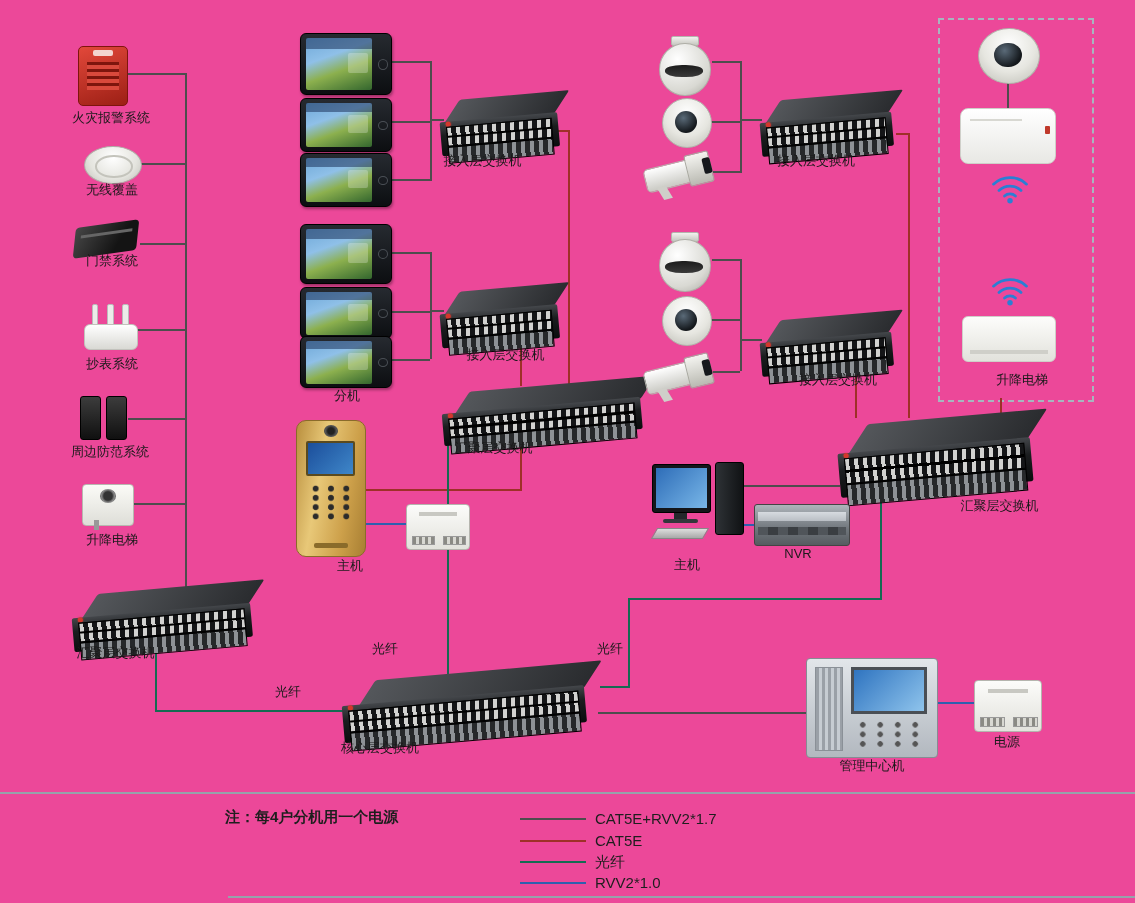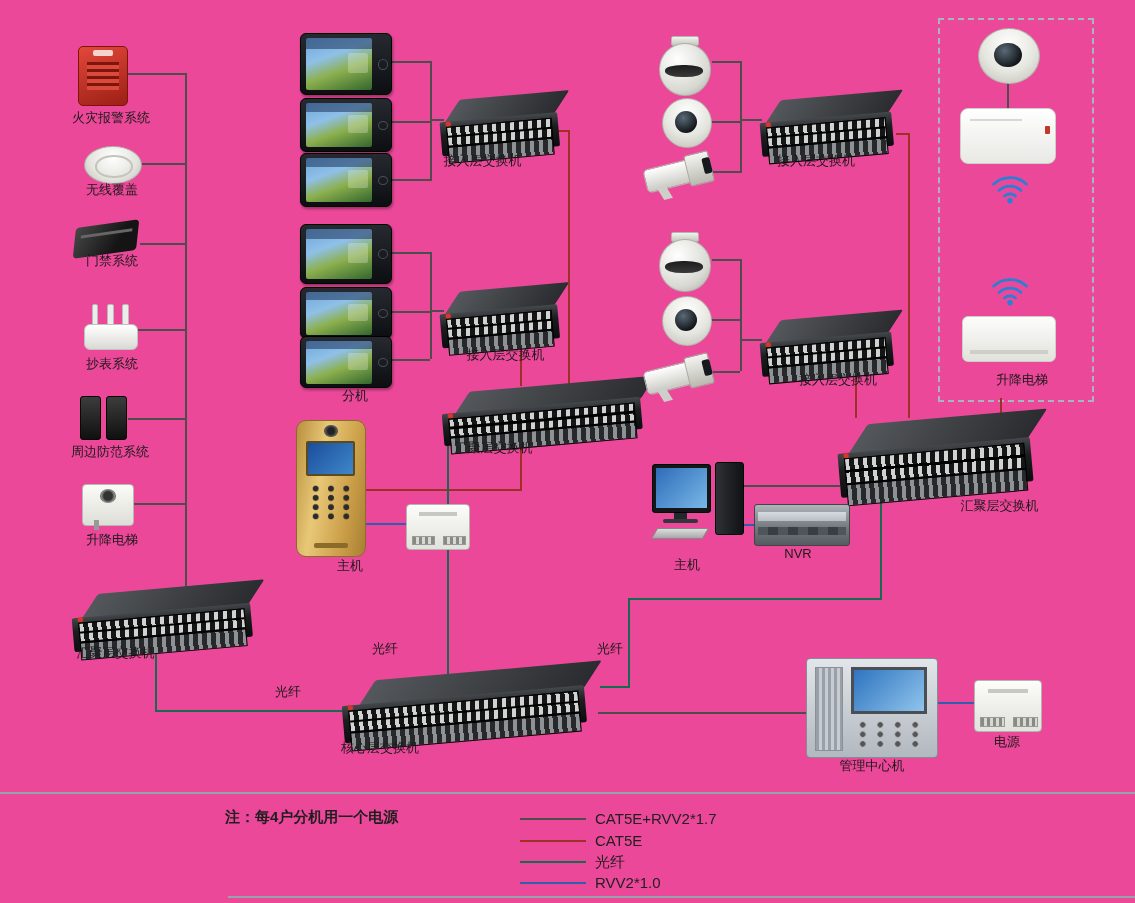--- a/index.html
+++ b/index.html
@@ -346,21 +346,21 @@
   <div class="dev pm" style="left:974px;top:680px;width:66px;height:50px">
       <i class="pm-lab"></i>
     </div>
 
   <div class="lbl" style="left:56px;top:110px;width:110px">火灾报警系统</div>
   <div class="lbl" style="left:70px;top:182px;width:84px">无线覆盖</div>
   <div class="lbl" style="left:70px;top:253px;width:84px">门禁系统</div>
   <div class="lbl" style="left:72px;top:356px;width:80px">抄表系统</div>
   <div class="lbl" style="left:54px;top:444px;width:112px">周边防范系统</div>
   <div class="lbl" style="left:70px;top:532px;width:84px">升降电梯</div>
-  <div class="lbl" style="left:320px;top:388px;width:70px">分机</div>
+  <div class="lbl" style="left:312px;top:388px;width:70px">分机</div>
   <div class="lbl" style="left:425px;top:153px;width:115px">接入层交换机</div>
   <div class="lbl" style="left:448px;top:347px;width:115px">接入层交换机</div>
   <div class="lbl" style="left:436px;top:440px;width:115px">汇聚层交换机</div>
   <div class="lbl" style="left:318px;top:558px;width:64px">主机</div>
   <div class="lbl" style="left:756px;top:153px;width:120px">接入层交换机</div>
   <div class="lbl" style="left:778px;top:372px;width:120px">接入层交换机</div>
   <div class="lbl" style="left:942px;top:498px;width:115px">汇聚层交换机</div>
   <div class="lbl" style="left:652px;top:557px;width:70px">主机</div>
   <div class="lbl" style="left:768px;top:546px;width:60px">NVR</div>
   <div class="lbl" style="left:58px;top:645px;width:115px">汇聚层交换机</div>

